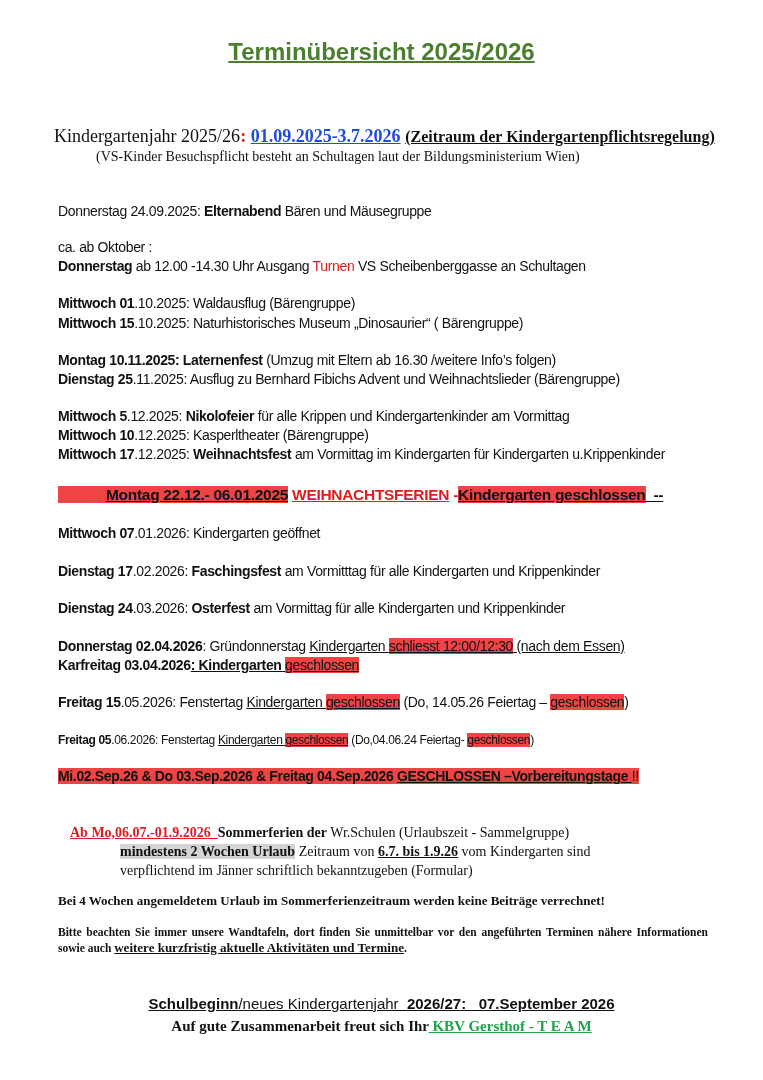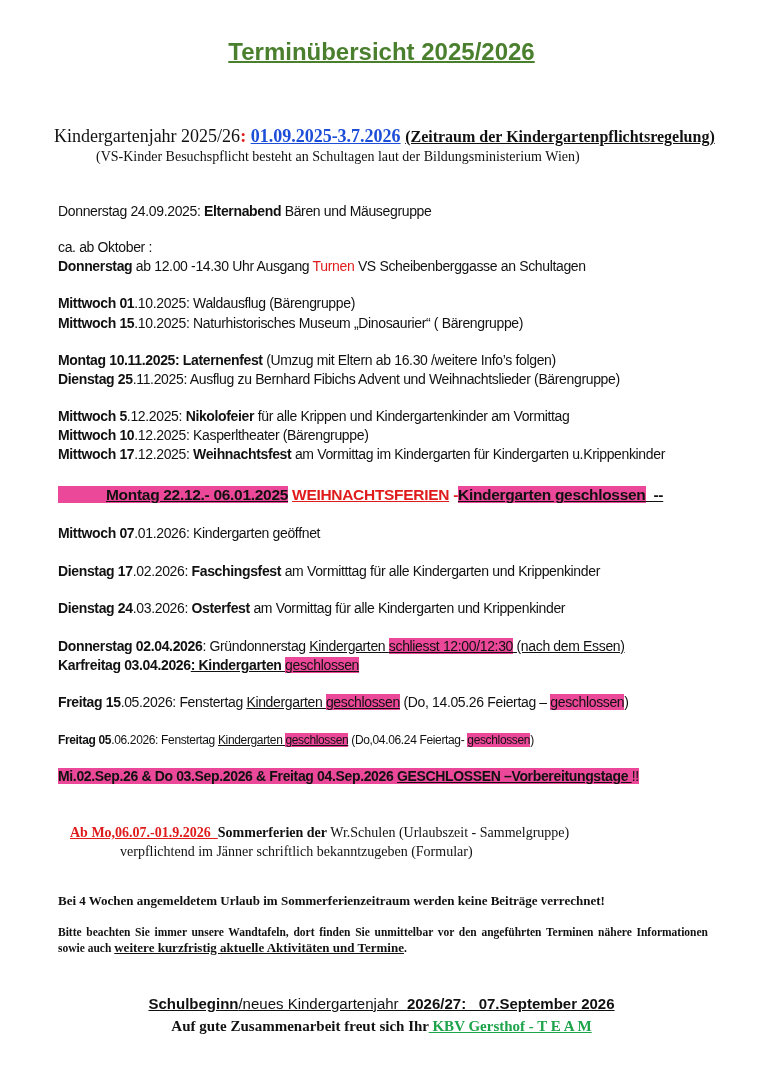--- a/index.html
+++ b/index.html
@@ -4,21 +4,21 @@
 <style>
   html, body { margin: 0; padding: 0; background: #ffffff; }
   body { width: 763px; height: 1080px; position: relative; overflow: hidden; color: #111; }
   .page { position: absolute; left: 0; top: 0; width: 739px; height: 1080px; }
   .serif { font-family: "Liberation Serif", serif; }
   .abs { position: absolute; white-space: nowrap; }
   .b { font-weight: bold; }
   .u { text-decoration: underline; }
   .red { color: #e01b1b; }
   .kbv { color: #1da34a; font-family: Liberation Serif, serif; }
-  .hl { background: #ec4899; margin-top: 36px; }
+  .hl { background: #ef4444; margin-top: 36px; }
   .grey { background: #d4d4d4; }
 
   .title { top: 38px; left: 0; width: 763px; text-align: center; font-size: 24px; font-weight: bold; font-family: "Liberation Sans", sans-serif; }
   .title span { color: #4a7f2e; text-decoration: underline; text-decoration-thickness: 2px; }
   .hours { top: 94px; left: 0; width: 763px; text-align: center; font-size: 15px; font-weight: bold; }
   .kgyear { top: 126px; left: 54px; font-size: 18px; }
   .kgyear .date { color: #1d4ed8; font-weight: bold; text-decoration: underline; }
   .kgyear .period { font-size: 16px; font-weight: bold; text-decoration: underline; }
   .vs { top: 149px; left: 96px; font-size: 14px; }
 
@@ -74,20 +74,21 @@
   <div class="ln" style="top:657px"><b>Karfreitag 03.04.2026</b><b class="u">: Kindergarten </b><span class="u hl">geschlossen</span></div>
 
   <div class="ln" style="top:694px"><b>Freitag 15</b><span>.05.2026: Fenstertag </span><span class="u">Kindergarten </span><span class="u hl">geschlossen</span><span> (Do, 14.05.26 Feiertag – </span><span class="hl">geschlossen</span><span>)</span></div>
 
   <div class="ln small" style="top:733px"><b>Freitag 05</b><span>.06.2026: Fenstertag </span><span class="u">Kindergarten </span><span class="u hl">geschlossen</span><span> (Do,04.06.24 Feiertag- </span><span class="hl">geschlossen</span><span>)</span></div>
 
   <div class="ln" style="top:768px"><span class="hl b"><span>Mi.02.Sep.26 &amp; Do 03.Sep.2026 &amp; Freitag 04.Sep.2026 </span><span class="u">GESCHLOSSEN –Vorbereitungstage </span></span><span class="hl">!!</span></div>
 
   <div class="summer">
     <div class="l1" style="white-space:nowrap"><span class="red b u" style="white-space:pre">Ab Mo,06.07.-01.9.2026  </span><b>Sommerferien der</b><span> Wr.Schulen (Urlaubszeit - Sammelgruppe)</span></div>
+    <div class="l2" style="white-space:nowrap"><b class="grey">mindestens 2 Wochen Urlaub</b><span> Zeitraum von </span><b class="u">6.7. bis 1.9.26</b><span> vom Kindergarten sind</span></div>
     <div class="l3" style="white-space:nowrap">verpflichtend im Jänner schriftlich bekanntzugeben (Formular)</div>
   </div>
 
   <div class="bei">Bei 4 Wochen angemeldetem Urlaub im Sommerferienzeitraum werden keine Beiträge verrechnet!</div>
 
   <div class="bitte"><span>Bitte beachten Sie immer unsere Wandtafeln, dort finden Sie unmittelbar vor den angeführten  Terminen  nähere Informationen sowie auch </span><span class="big">weitere kurzfristig aktuelle Aktivitäten und Termine</span><span>.</span></div>
 
   <div class="schul"><span class="u"><b>Schulbeginn</b><span style="white-space:pre">/neues Kindergartenjahr  </span><b style="white-space:pre">2026/27:   07.September 2026</b></span></div>
 
   <div class="footer"><span>Auf gute Zusammenarbeit freut sich Ihr</span><span class="kbv u"> KBV Gersthof - T E A M</span></div>

